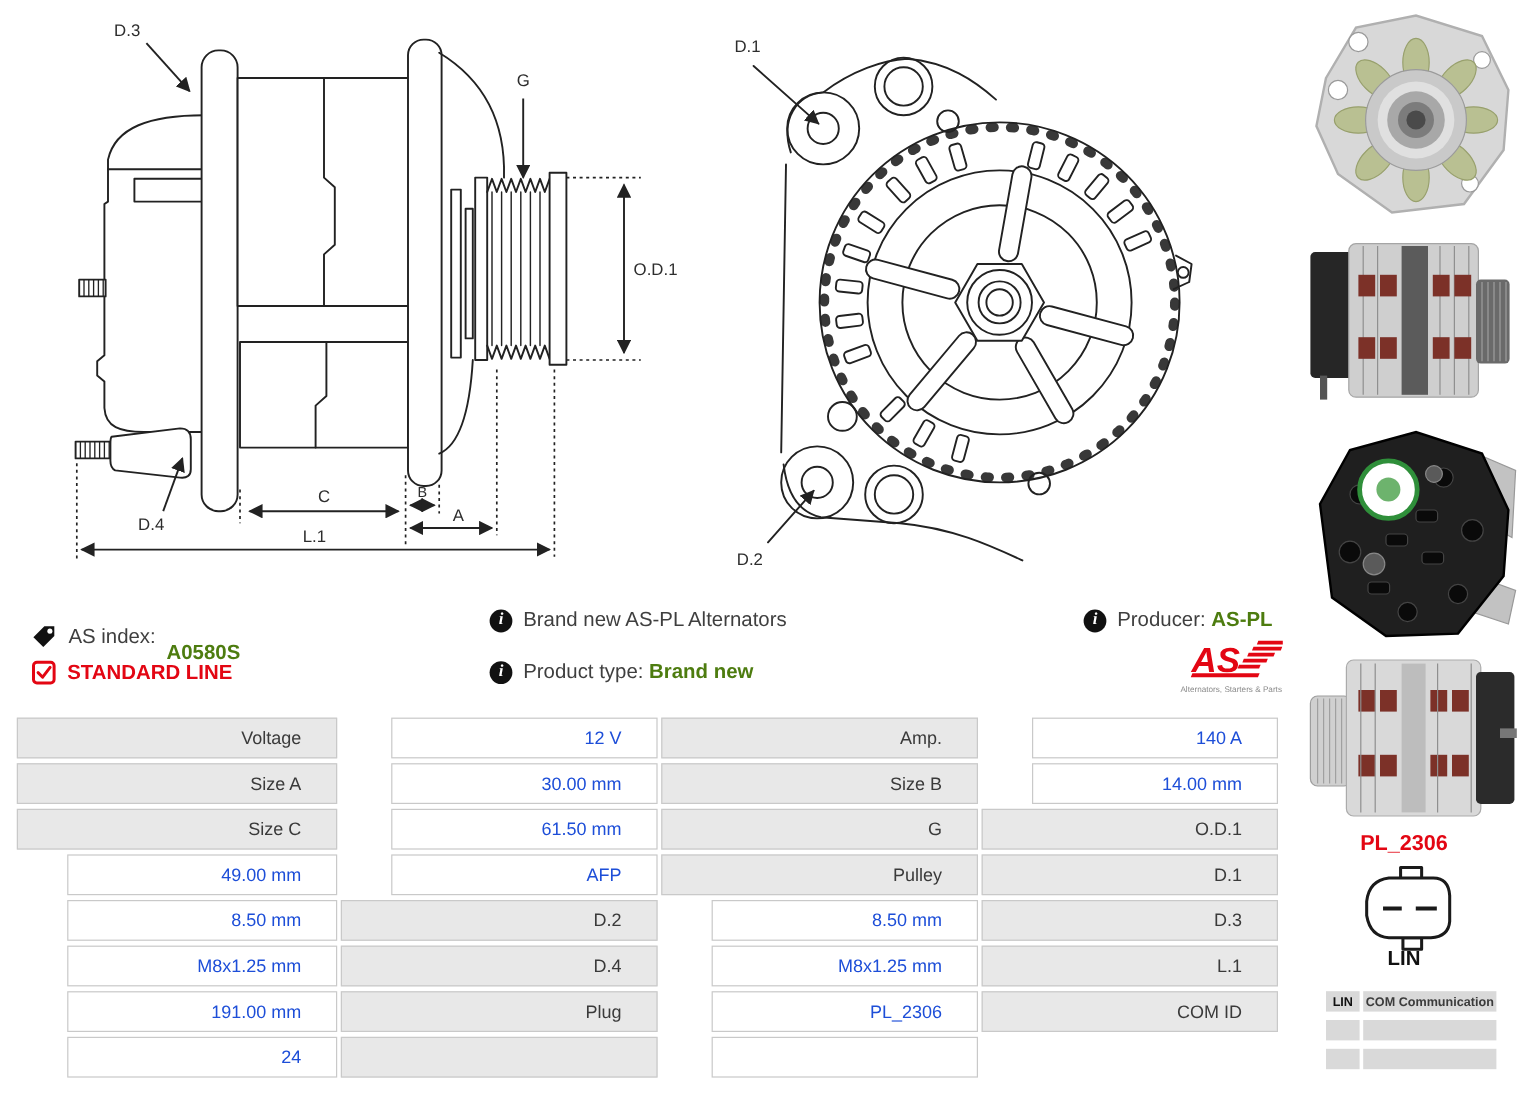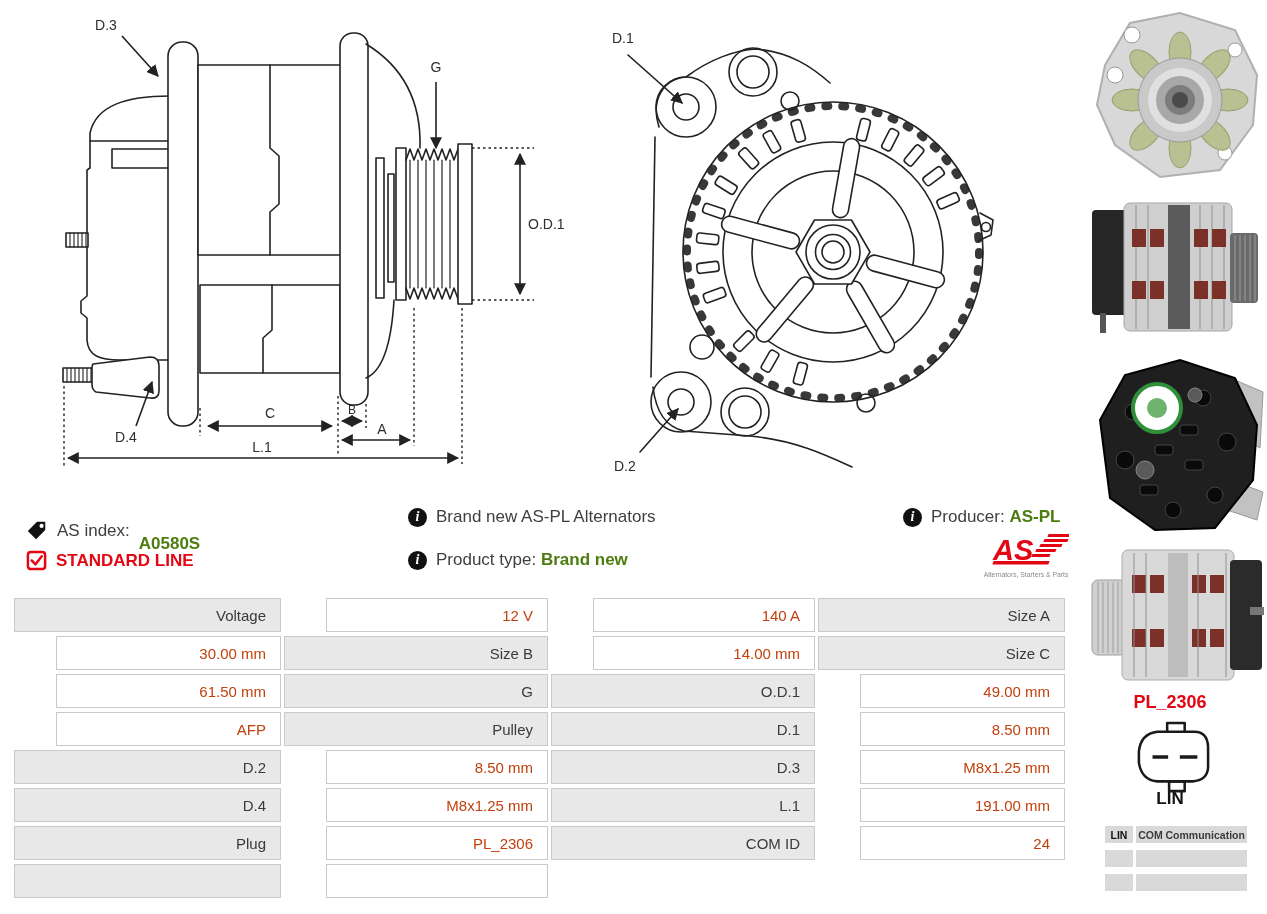--- a/index.html
+++ b/index.html
@@ -13,24 +13,24 @@
   .info-line b{color:#4d7c0f;margin-top:27px;}
   .red-bold{color:#e30613;font-weight:bold;}
   .info-icon{display:inline-flex;width:19px;height:19px;border-radius:50%;background:#111;color:#fff;
              align-items:center;justify-content:center;font-family:"Liberation Serif",serif;
              font-style:italic;font-weight:bold;font-size:14px;flex:0 0 auto;}
 
   
   .spec-table{position:absolute;left:14px;top:598px;display:grid;
               grid-template-columns:267px 264px 264px 247px;grid-auto-rows:34px;gap:4px 3px;
               font-size:15px;}
-  .spec-cell{display:flex;align-items:center;justify-content:flex-end;padding-right:14px;
+  .spec-cell{display:flex;align-items:center;justify-content:flex-end;padding-right:29px;
              border:1px solid #c9c9c9;box-sizing:border-box;}
   .spec-label{background:#e8e8e8;color:#3a3a3a;}
-  .spec-value{background:#ffffff;color:#c2410c;margin-left:42px;}
+  .spec-value{background:#ffffff;color:#1d4ed8;margin-left:42px;}
 
   
   .plug-name{position:absolute;left:1090px;top:692px;width:160px;text-align:center;
              font-size:18px;font-weight:bold;color:#e30613;}
   .pin-name{position:absolute;left:1090px;top:789px;width:160px;text-align:center;
             font-size:17px;font-weight:bold;color:#111;}
   .com-table{position:absolute;left:1105px;top:826px;display:grid;
              grid-template-columns:28px 111px;grid-auto-rows:17px;gap:7px 3px;font-size:10.5px;}
   .com-cell{background:#d9d9d9;display:flex;align-items:center;justify-content:center;color:#3b3b3b;font-weight:bold;}
   .com-key{font-weight:bold;color:#111;}
@@ -317,20 +317,21 @@
         <rect x="60" y="26" width="18" height="3"></rect>
         <rect x="24" y="33" width="56" height="3.4"></rect>
       </g>
     </g>
     <text x="43" y="49" font-size="6.8" fill="#8a8a8a" text-anchor="middle">Alternators, Starters &amp; Parts</text>
   </svg>
 
   <div class="spec-table">
     <div class="spec-cell spec-label">Voltage</div>
     <div class="spec-cell spec-value">12 V</div>
+    <div class="spec-cell spec-label">Amp.</div>
     <div class="spec-cell spec-value">140 A</div>
 
     <div class="spec-cell spec-label">Size A</div>
     <div class="spec-cell spec-value">30.00 mm</div>
     <div class="spec-cell spec-label">Size B</div>
     <div class="spec-cell spec-value">14.00 mm</div>
 
     <div class="spec-cell spec-label">Size C</div>
     <div class="spec-cell spec-value">61.50 mm</div>
     <div class="spec-cell spec-label">G</div>

